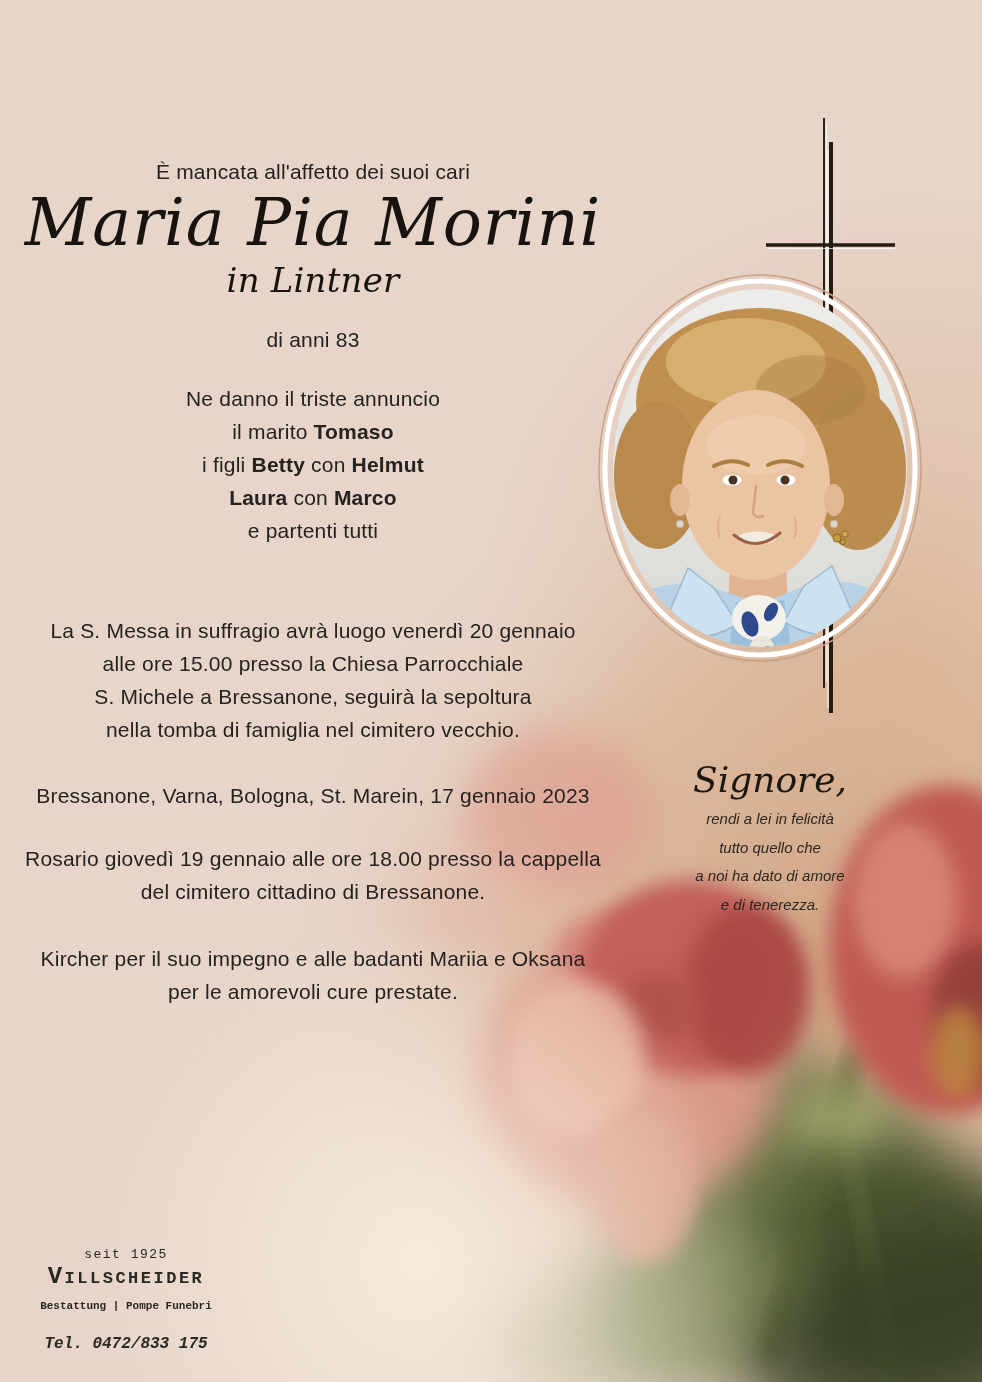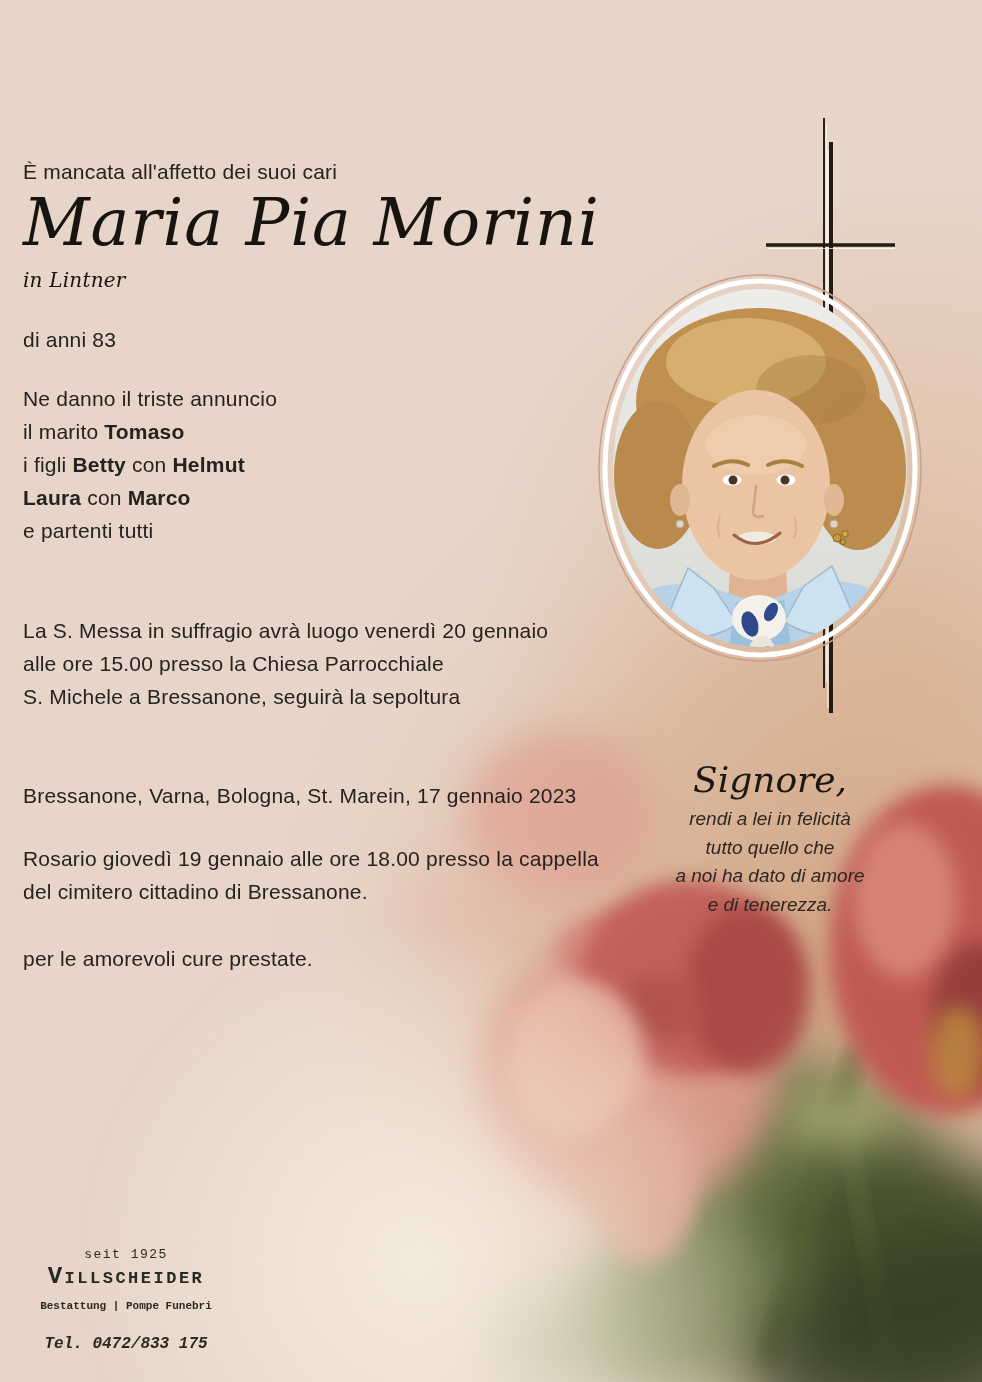--- a/index.html
+++ b/index.html
@@ -10,48 +10,48 @@
     background: #e7d5c9;
     color: #262220;
     font-family: "Liberation Sans", "DejaVu Sans", sans-serif;
   }
   .abs { position: absolute; }
 
   
   .col {
     position: absolute;
     left: 23px; width: 580px;
-    text-align: left;
+    text-align: center;
     font-size: 21px; line-height: 33px;
     letter-spacing: .2px;
     color: #262220;
   }
   .intro-line      { top: 155px; }
   .deceased-name   { top: 192px; font-family: "DejaVu Serif", serif; font-style: italic;
                      font-size: 65px; line-height: 62px; color: #17130f; letter-spacing: 1px; }
   .married-name    { top: 262px; font-family: "DejaVu Serif", serif; font-style: italic;
-                     font-size: 20px; line-height: 36px; color: #17130f; }
+                     font-size: 34px; line-height: 36px; color: #17130f; }
   .age-line        { top: 323px; }
   .family-block    { top: 382px; }
   .family-block b  { font-weight: 700; }
   .mass-block      { top: 614px; }
   .dateline        { top: 779px; }
   .rosary-block    { top: 842px; }
   .thanks-block    { top: 942px; }
 
   
   .prayer {
     position: absolute; left: 642px; top: 759px; width: 256px;
     text-align: center; color: #2e2620;
   }
   .prayer-title {
     font-family: "DejaVu Serif", serif; font-style: italic;
     font-size: 36px; line-height: 42px; margin-bottom: 4px; color: #1d1712;
   }
-  .prayer-line { font-style: italic; font-size: 19px; line-height: 28.5px; }
+  .prayer-line { font-style: italic; font-size: 15px; line-height: 28.5px; }
 
   
   .logo {
     position: absolute; left: 28px; top: 1247px; width: 196px;
     text-align: center; color: #2a2822;
     font-family: Liberation Mono, monospace;
   }
   .logo-since    { font-size: 13px; letter-spacing: 1.5px; line-height: 16px; }
   .logo-name     { font-size: 24px; font-variant: small-caps; letter-spacing: 2.5px;
                    line-height: 27px; font-weight: 600; }
@@ -222,30 +222,32 @@
     <div><span>il marito </span><b>Tomaso</b></div>
     <div><span>i figli </span><b>Betty</b><span> con </span><b>Helmut</b></div>
     <div><b>Laura</b><span> con </span><b>Marco</b></div>
     <div>e partenti tutti</div>
   </div>
 
   <div class="col mass-block">
     <div>La S. Messa in suffragio avrà luogo venerdì 20 gennaio</div>
     <div>alle ore 15.00 presso la Chiesa Parrocchiale</div>
     <div>S. Michele a Bressanone, seguirà la sepoltura</div>
+    <div>nella tomba di famiglia nel cimitero vecchio.</div>
   </div>
 
   <div class="col dateline">Bressanone, Varna, Bologna, St. Marein, 17 gennaio 2023</div>
 
   <div class="col rosary-block">
     <div>Rosario giovedì 19 gennaio alle ore 18.00 presso la cappella</div>
     <div>del cimitero cittadino di Bressanone.</div>
   </div>
 
   <div class="col thanks-block">
+    <div>Kircher per il suo impegno e alle badanti Mariia e Oksana</div>
     <div>per le amorevoli cure prestate.</div>
   </div>
 
   <div class="prayer">
     <div class="prayer-title">Signore,</div>
     <div class="prayer-line">rendi a lei in felicità</div>
     <div class="prayer-line">tutto quello che</div>
     <div class="prayer-line">a noi ha dato di amore</div>
     <div class="prayer-line">e di tenerezza.</div>
   </div>

